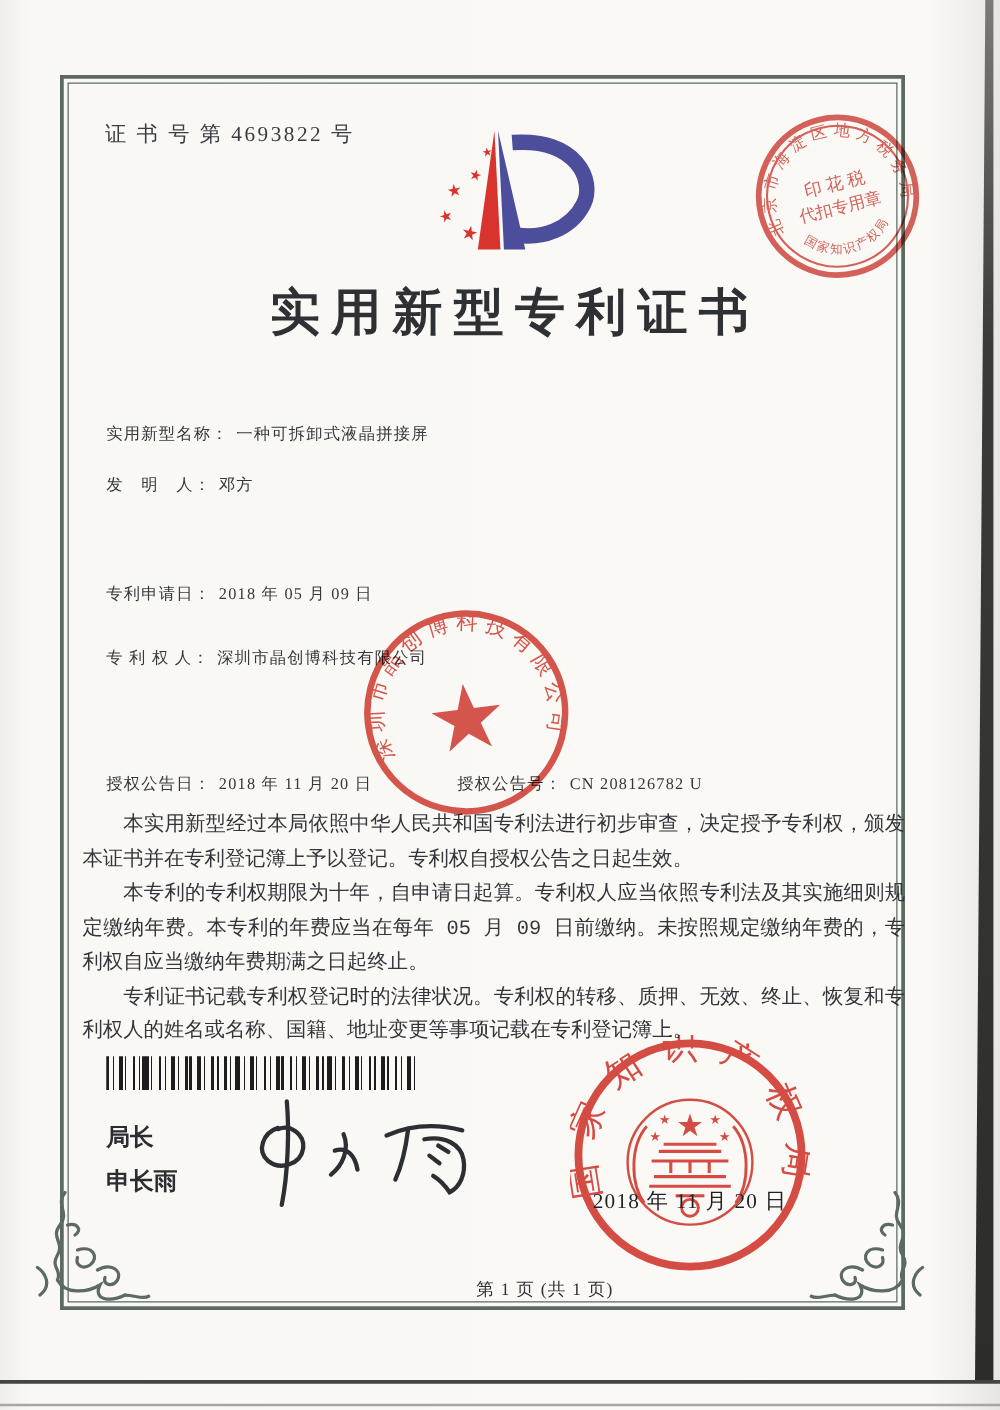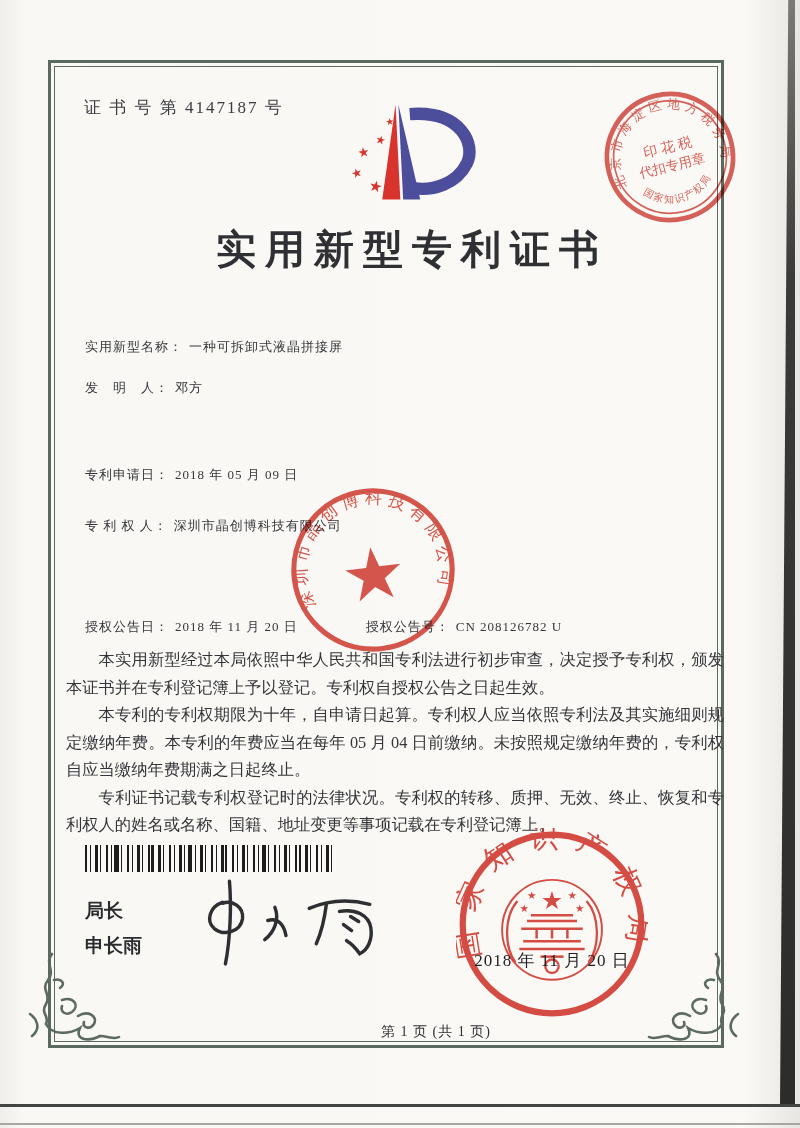--- a/index.html
+++ b/index.html
@@ -30,21 +30,21 @@
   
   .row{position:absolute;left:85px;font-size:13px;white-space:nowrap;color:#36373c;}
   .row .lbl{letter-spacing:1px;}
   .row .val{letter-spacing:1px;margin-left:6px;}
   .row.addr{white-space:normal;display:flex;width:640px;}
   .row.addr .val{width:522px;line-height:27px;}
   .pair2{margin-left:68px;}
   
   .body-text{position:absolute;left:66px;top:646px;width:658px;
     font-size:16.3px;line-height:27.5px;text-align:justify;color:#34353a;}
-  .body-text p{margin:0;text-indent:2em;}
+  .body-text p{margin:0;text-indent:2em;font-family:Liberation Mono, monospace;}
   
   .barcode{position:absolute;left:85px;top:845px;width:248px;height:27px;
     background:
       repeating-linear-gradient(90deg,#1d1d1d 0 2px,transparent 2px 5px,#1d1d1d 5px 6px,transparent 6px 10px,#1d1d1d 10px 13px,transparent 13px 15px,#1d1d1d 15px 16px,transparent 16px 21px),
       repeating-linear-gradient(90deg,transparent 0 29px,#1d1d1d 29px 31px,transparent 31px 37px);}
   
   .signoff{position:absolute;left:85px;top:893px;font-family:Liberation Serif, serif;
     font-size:19px;font-weight:700;line-height:35px;color:#2c2d31;}
   .signature{position:absolute;left:182px;top:874px;width:212px;height:96px;}
   
@@ -80,21 +80,21 @@
       <path d="M30,4 C22,14 34,20 26,30 C18,40 30,44 24,54 C18,64 28,66 24,74"></path>
       <path d="M24,74 C30,86 48,84 58,78 C52,90 66,92 78,86"></path>
       <path d="M40,50 C52,46 58,56 50,62 C44,66 38,62 40,56"></path>
       <path d="M56,66 C66,60 76,66 72,74 C68,80 60,78 62,72"></path>
       <path d="M10,86 C20,78 14,68 8,64"></path>
       <path d="M78,86 C86,86 92,90 97,87"></path>
       <path d="M32,30 C40,28 44,34 38,38"></path>
     </g>
   </svg>
 
-  <div class="cert-no">证 书 号 第 4147187 号</div>
+  <div class="cert-no">证 书 号 第 4693822 号</div>
 
   <svg class="logo" viewBox="0 0 160 114">
     <g>
       <text x="24" y="84" font-size="13" fill="#d8332c" transform="rotate(-18 24 84)">★</text>
       <text x="40" y="96" font-size="16" fill="#d8332c" transform="rotate(12 40 96)">★</text>
       <text x="30" y="62" font-size="14" fill="#d8332c" transform="rotate(-10 30 62)">★</text>
       <text x="47" y="46" font-size="12" fill="#d8332c" transform="rotate(14 47 46)">★</text>
       <text x="59" y="28" font-size="10" fill="#d8332c" transform="rotate(-8 59 28)">★</text>
     </g>
     <polygon points="55,106 69,6 74,106" fill="#d8332c"></polygon>
@@ -115,21 +115,21 @@
   </div>
   <div class="row" style="top:517px">
     <span class="lbl">专 利 权 人：</span><span class="val">深圳市晶创博科技有限公司</span>
   </div>
   <div class="row" style="top:618px">
     <span class="lbl">授权公告日：</span><span class="val">2018 年 11 月 20 日</span><span class="lbl pair2">授权公告号：</span><span class="val">CN 208126782 U</span>
   </div>
 
   <div class="body-text">
     <p>本实用新型经过本局依照中华人民共和国专利法进行初步审查，决定授予专利权，颁发本证书并在专利登记簿上予以登记。专利权自授权公告之日起生效。</p>
-    <p>本专利的专利权期限为十年，自申请日起算。专利权人应当依照专利法及其实施细则规定缴纳年费。本专利的年费应当在每年 05 月 04 日前缴纳。未按照规定缴纳年费的，专利权自应当缴纳年费期满之日起终止。</p>
+    <p>本专利的专利权期限为十年，自申请日起算。专利权人应当依照专利法及其实施细则规定缴纳年费。本专利的年费应当在每年 05 月 09 日前缴纳。未按照规定缴纳年费的，专利权自应当缴纳年费期满之日起终止。</p>
     <p>专利证书记载专利权登记时的法律状况。专利权的转移、质押、无效、终止、恢复和专利权人的姓名或名称、国籍、地址变更等事项记载在专利登记簿上。</p>
   </div>
 
   <div class="barcode"></div>
 
   <div class="signoff">
     <div>局长</div>
     <div>申长雨</div>
   </div>
 

